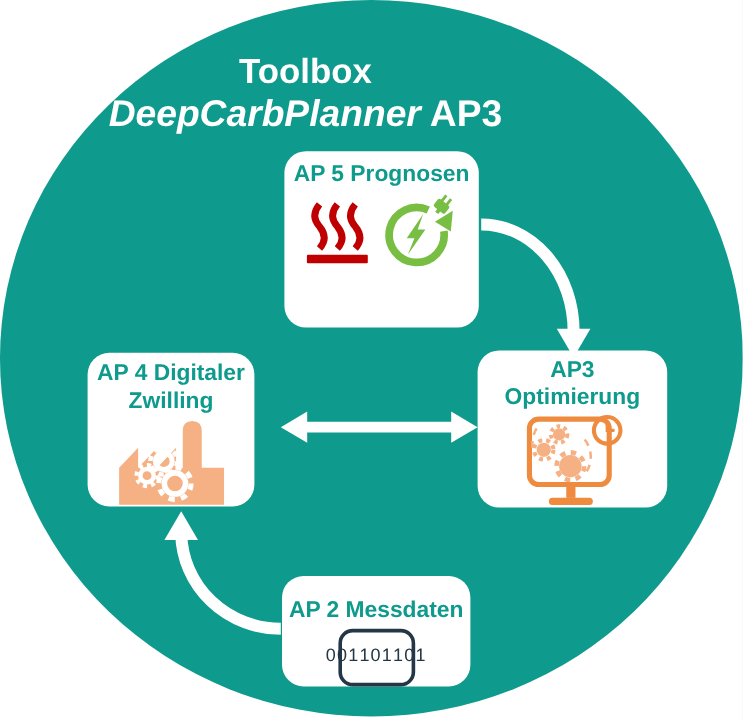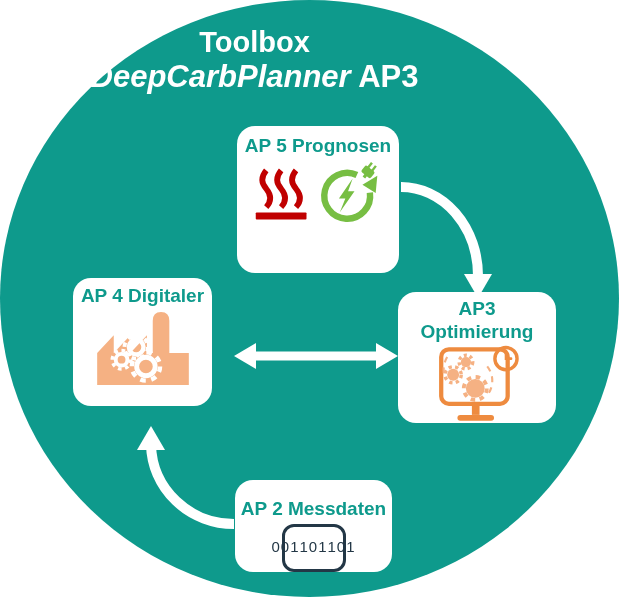--- a/index.html
+++ b/index.html
@@ -5,31 +5,31 @@
   :root{
     --circle-teal:#0E9A8C; --heading-teal:#0E9A8C; --title-white:#FFFFFF;
     --heat-red:#C00000; --energy-green:#77BE43; --outline-orange:#EE8B3F;
     --fill-peach:#F5B183; --binary-navy:#233746; --arrow-white:#FFFFFF; --box-white:#FFFFFF;
   }
   html,body{margin:0;padding:0;background:#fff;}
   .canvas{position:relative;width:619px;height:600px;overflow:hidden;
           font-family:"Liberation Sans","DejaVu Sans",sans-serif;}
   .circle{position:absolute;left:0;top:0;width:619px;height:597px;border-radius:50%;
           background:var(--circle-teal);}
-  .title{position:absolute;left:0;top:26px;width:509px;text-align:center;
+  .title{position:absolute;left:0;top:44px;width:509px;text-align:center;
          color:var(--title-white);font-weight:bold;line-height:1.12;}
   .title .t1{font-size:29px;}
   .title .t2{font-size:31px;margin-top:2px;}
   .title .it{font-style:italic;}
   .node{position:absolute;background:var(--box-white);border-radius:18px;
         display:flex;flex-direction:column;align-items:center;box-sizing:border-box;}
   .nlabel{color:var(--heading-teal);font-weight:bold;font-size:19px;line-height:1.2;
           text-align:center;}
   .ap5{left:237px;top:126px;width:162px;height:147px;padding-top:9px;}
-  .ap4{left:73px;top:278px;width:139px;height:128px;padding-top:7px;}
+  .ap4{left:73px;top:294px;width:139px;height:128px;padding-top:7px;}
   .ap3{left:398px;top:292px;width:158px;height:131px;padding-top:6px;}
   .ap2{left:235px;top:480px;width:157px;height:92px;padding-top:18px;}
   .iconrow{display:flex;align-items:center;gap:6px;margin-top:3px;}
   .arrows{position:absolute;left:0;top:0;pointer-events:none;}
   .arrow-shaft{stroke:var(--arrow-white);fill:none;}
   .arrow-head{fill:var(--arrow-white);}
   .binbox{margin-top:3px;width:58px;height:52px;border:3px solid var(--binary-navy);
           border-radius:12px;display:flex;justify-content:center;
           align-items:center;color:var(--binary-navy);font-size:15px;line-height:1.13;
           letter-spacing:1px;background:#fff;}
@@ -90,20 +90,21 @@
           <rect x="1" y="-9" width="2.6" height="7"></rect>
           <rect x="-2" y="5" width="3.5" height="4"></rect>
         </g>
       </svg>
     </div>
   </div>
 
   <div class="node ap4">
     <div class="nlabel">
       <div>AP 4 Digitaler</div>
+      <div>Zwilling</div>
     </div>
     <svg width="98" height="78" viewBox="0 0 100 80" style="margin-top:1px">
       <path class="peach-f" d="M3 78 L3 45 L20 27 L20 45 L37 27 L37 45 L54 27 L54 45 L60 45
                                L60 12 Q60 3 68.5 3 Q77 3 77 12 L77 45 L97 45 L97 78 Z"></path>
       <g>
         <circle class="wgear-ring" stroke-width="4.5" cx="43" cy="39" r="7.5"></circle>
         <circle class="wgear-ring" stroke-width="4" stroke-dasharray="4.7 4.7" cx="43" cy="39" r="12"></circle>
         <circle class="wgear-ring" stroke-width="4" cx="28" cy="52" r="6"></circle>
         <circle class="wgear-ring" stroke-width="3.6" stroke-dasharray="3.7 3.7" cx="28" cy="52" r="9.5"></circle>
         <circle class="wgear-ring" stroke-width="5" cx="53" cy="59" r="9.5"></circle>

